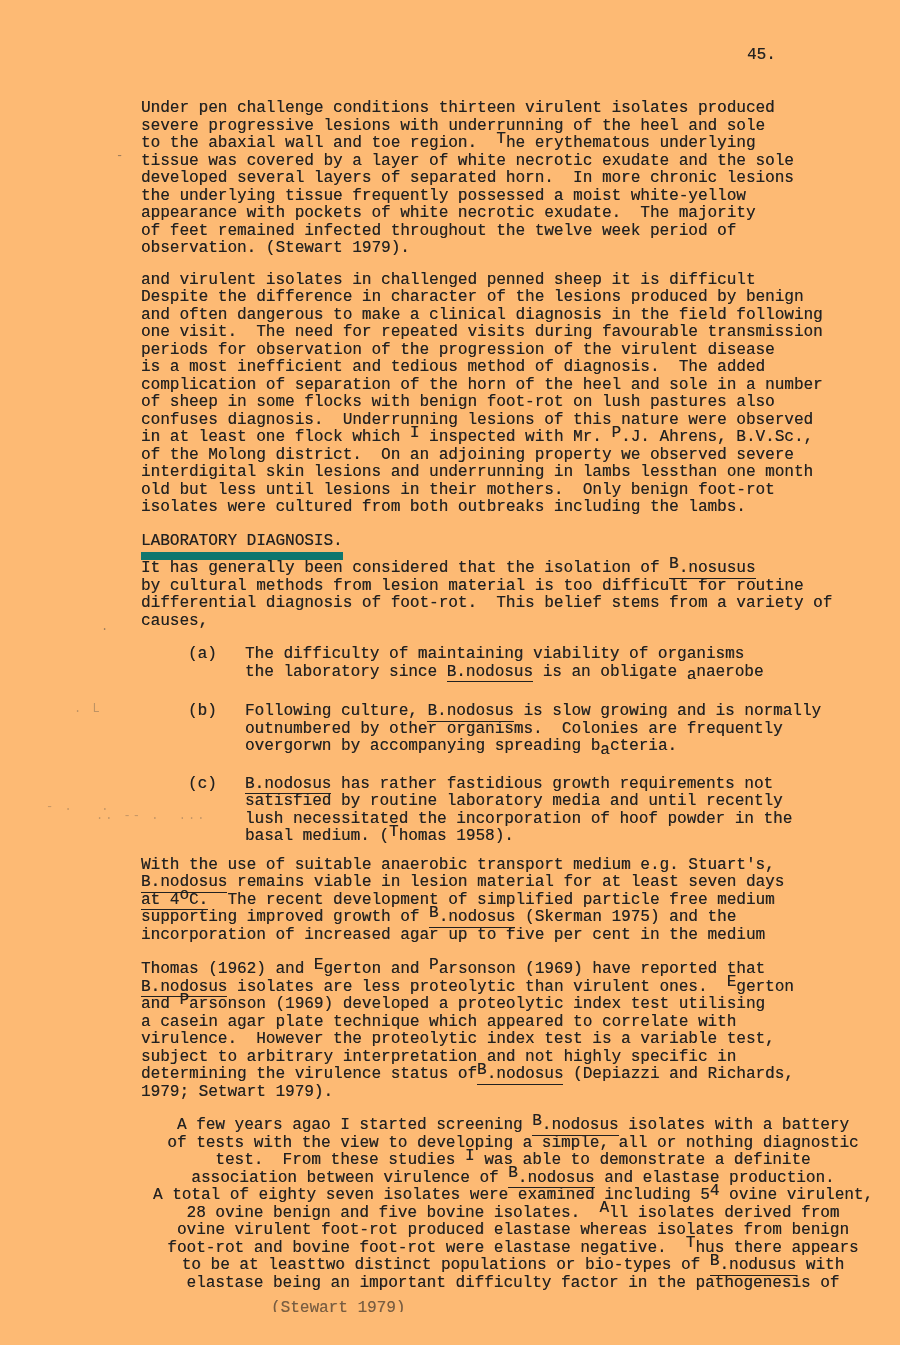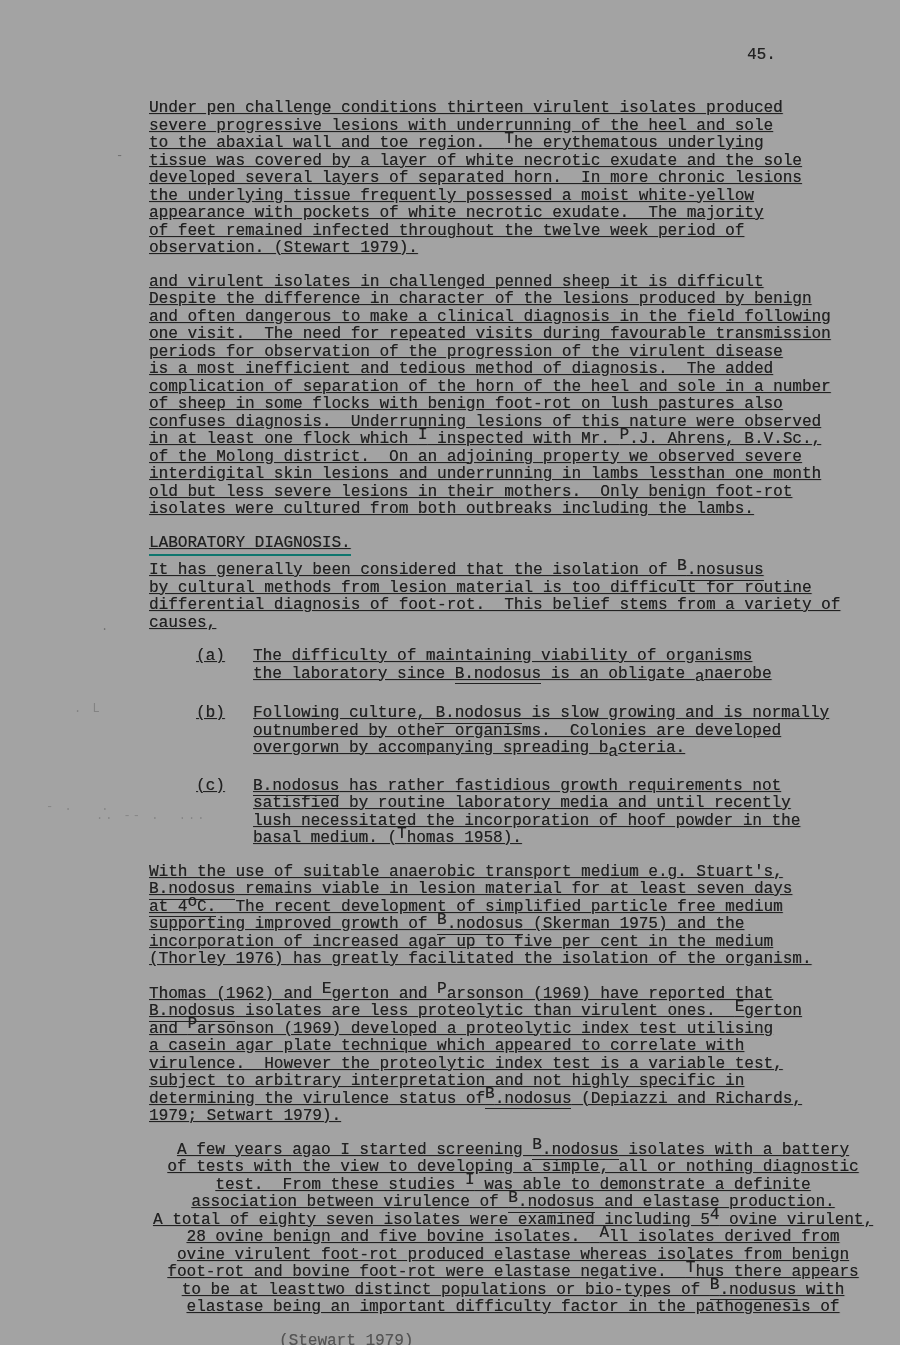--- a/index.html
+++ b/index.html
@@ -4,43 +4,43 @@
 <style>
   html,body{margin:0;padding:0;}
   body{
     background:#fcfcfa;
     width:900px;height:1345px;
     overflow:hidden;
   }
   .sheet{
     position:relative;
     width:900px;height:1345px;
-    background:#a3a3a3;
+    background:#fdba74;
     overflow:hidden;
     font-family:"Liberation Mono","DejaVu Sans Mono",monospace;
     font-size:16px;
     line-height:17.5px;
     color:#212121;
     text-shadow:0.3px 0.2px 0 rgba(25,25,25,0.55);
   }
   .page-number{
     position:absolute;
     top:47px;left:747px;
     white-space:pre;
   }
   .content{
     position:absolute;
     top:100px;left:133px;
     width:760px;
   }
-  .block{margin:16px;text-decoration:underline;}
+  .block{margin:8px;}
   .line{white-space:pre;}
   .heading{margin-bottom:3px;}
   .heading .u{
-    border-bottom:2px solid #0f766e;
+    border-bottom:8px solid #0f766e;
     padding-bottom:2px;
     text-align:right;
   }
   .u{
     border-bottom:1.6px solid currentColor;
     padding-bottom:0.5px;
   }
   .raised{position:relative;top:-4.5px;}
   .lowered{position:relative;top:3.5px;}
   .list{display:flex;}
@@ -87,21 +87,21 @@
         <div class="line">and often dangerous to make a clinical diagnosis in the field following</div>
         <div class="line">one visit.  The need for repeated visits during favourable transmission</div>
         <div class="line">periods for observation of the progression of the virulent disease</div>
         <div class="line">is a most inefficient and tedious method of diagnosis.  The added</div>
         <div class="line">complication of separation of the horn of the heel and sole in a number</div>
         <div class="line">of sheep in some flocks with benign foot-rot on lush pastures also</div>
         <div class="line">confuses diagnosis.  Underrunning lesions of this nature were observed</div>
         <div class="line">in at least one flock which <span class="raised">I</span> inspected with Mr. <span class="raised">P</span>.J. Ahrens, B.V.Sc.,</div>
         <div class="line">of the Molong district.  On an adjoining property we observed severe</div>
         <div class="line">interdigital skin lesions and underrunning in lambs lessthan one month</div>
-        <div class="line">old but less severe lesions in their mothers.  Only benign foot-rot</div>
+        <div class="line">old but less until lesions in their mothers.  Only benign foot-rot</div>
         <div class="line">isolates were cultured from both outbreaks including the lambs.</div>
       </div>
       <div class="block heading" style="margin-top: 16px;">
         <div class="line"><span class="u">LABORATORY DIAGNOSIS.</span></div>
       </div>
       <div class="block para" style="margin-top: 10px;">
         <div class="line">It has generally been considered that the isolation of <span class="u"><span class="raised">B</span>.nosusus</span></div>
         <div class="line">by cultural methods from lesion material is too difficult for routine</div>
         <div class="line">differential diagnosis of foot-rot.  This belief stems from a variety of</div>
         <div class="line">causes,</div>
@@ -110,40 +110,39 @@
         <span class="list-label">(a)</span>
         <div class="list-body">
           <div class="line">The difficulty of maintaining viability of organisms</div>
           <div class="line">the laboratory since <span class="u">B.nodosus</span> is an obligate <span class="lowered">a</span>naerobe</div>
         </div>
       </div>
       <div class="block list" style="margin-top: 22px;">
         <span class="list-label">(b)</span>
         <div class="list-body">
           <div class="line">Following culture, <span class="u">B.nodosus</span> is slow growing and is normally</div>
-          <div class="line">outnumbered by other organisms.  Colonies are developed</div>
+          <div class="line">outnumbered by other organisms.  Colonies are frequently</div>
           <div class="line">overgorwn by accompanying spreading b<span class="lowered">a</span>cteria.</div>
         </div>
       </div>
       <div class="block list" style="margin-top: 20px;">
         <span class="list-label">(c)</span>
         <div class="list-body">
           <div class="line"><span class="u">B.nodosus</span> has rather fastidious growth requirements not</div>
           <div class="line">satisfied by routine laboratory media and until recently</div>
           <div class="line">lush necessitated the incorporation of hoof powder in the</div>
           <div class="line">basal medium. (<span class="raised">T</span>homas 1958).</div>
         </div>
       </div>
       <div class="block para" style="margin-top: 11px;">
         <div class="line">With the use of suitable anaerobic transport medium e.g. Stuart's,</div>
         <div class="line"><span class="u">B.nodosus</span> remains viable in lesion material for at least seven days</div>
         <div class="line"><span class="u">at 4<span class="raised">o</span>C.</span>  The recent development of simplified particle free medium</div>
         <div class="line">supporting improved growth of <span class="u"><span class="raised">B</span>.nodosus</span> (Skerman 1975) and the</div>
         <div class="line">incorporation of increased agar up to five per cent in the medium</div>
-        <div class="line">(Thorley 1976) has greatly facilitated the isolation of the organism.</div>
       </div>
       <div class="block para" style="margin-top: 17px;">
         <div class="line">Thomas (1962) and <span class="raised">E</span>gerton and <span class="raised">P</span>arsonson (1969) have reported that</div>
         <div class="line"><span class="u">B.nodosus</span> isolates are less proteolytic than virulent ones.  <span class="raised">E</span>gerton</div>
         <div class="line">and <span class="raised">P</span>arsonson (1969) developed a proteolytic index test utilising</div>
         <div class="line">a casein agar plate technique which appeared to correlate with</div>
         <div class="line">virulence.  However the proteolytic index test is a variable test,</div>
         <div class="line">subject to arbitrary interpretation and not highly specific in</div>
         <div class="line">determining the virulence status of<span class="u"><span class="raised">B</span>.nodosus</span> (Depiazzi and Richards,</div>
         <div class="line">1979; Setwart 1979).</div>

